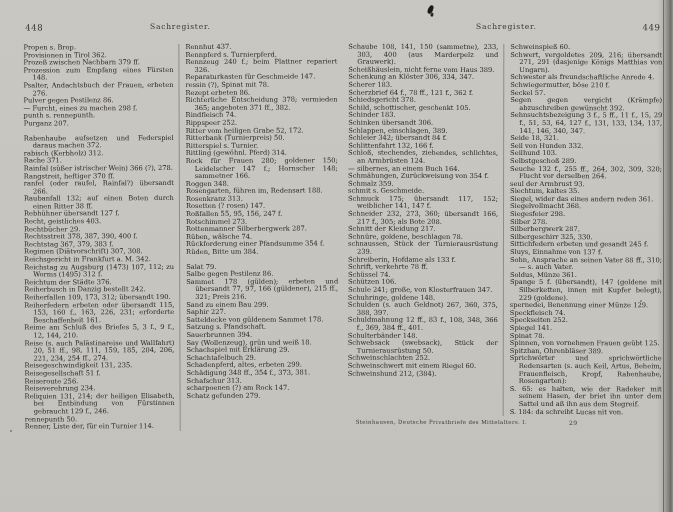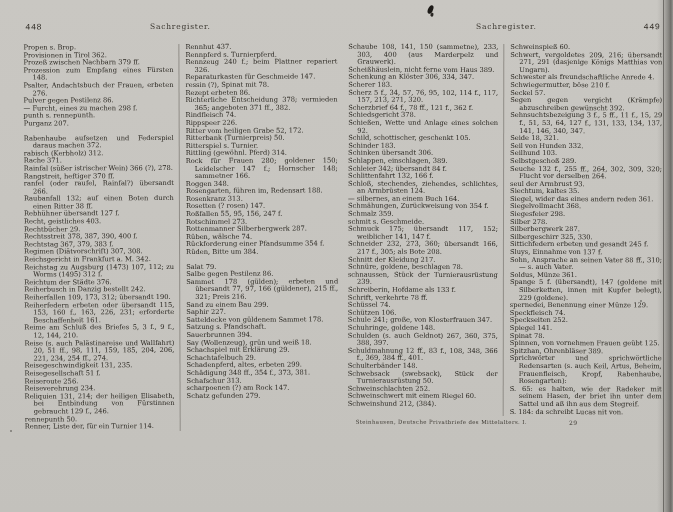--- a/index.html
+++ b/index.html
@@ -15,21 +15,21 @@
     width: 673px; height: 512px;
     background: linear-gradient(180deg, #c9c7c2 0%, #c6c4bf 60%, #c3c1bc 100%);
   }
   .page { position: absolute; top: 22px; }
   .page.left  { left: 24px;  width: 314px; transform: rotate(-0.2deg); }
   .page.right { left: 348px; width: 316px; transform: rotate(0.1deg); }
 
   .pagehead { position: relative; height: 13px; margin-bottom: 9px; }
   .pnum {
     position: absolute; top: 0;
-    font-size: 8.5px; letter-spacing: 0.5px; color: #34302a; font-family: Liberation Mono, monospace;
+    font-size: 8.5px; letter-spacing: 0.5px; color: #34302a;
   }
   .pnum.at-left  { left: 2px; }
   .pnum.at-right { right: 4px; }
   .ptitle {
     display: block; text-align: center;
     font-size: 7.5px; letter-spacing: 0.8px; color: #3a362f;
   }
 
   .cols { display: flex; }
   .col { width: 150px; }
@@ -141,21 +141,21 @@
         </div>
       <div class="col second">
           <div class="entry">Rennhut 437.</div>
           <div class="entry">Rennpferd s. Turnierpferd.</div>
           <div class="entry">Rennzeug 240 f.; beim Plattner repariert 326.</div>
           <div class="entry">Reparaturkasten für Geschmeide 147.</div>
           <div class="entry">ressin (?), Spinat mit 78.</div>
           <div class="entry">Rezept erbeten 86.</div>
           <div class="entry">Richterliche Entscheidung 378; vermieden 365; angeboten 371 ff., 382.</div>
           <div class="entry">Rindfleisch 74.</div>
-          <div class="entry">Rippspeer 226.</div>
+          <div class="entry">Rippspeer 252.</div>
           <div class="entry">Ritter vom heiligen Grabe 52, 172.</div>
           <div class="entry">Ritterbank (Turnierpreis) 50.</div>
           <div class="entry">Ritterspiel s. Turnier.</div>
           <div class="entry">Rittling (gewöhnl. Pferd) 314.</div>
           <div class="entry">Rock für Frauen 280; goldener 150; Leidelscher 147 f.; Hornscher 148; sammetner 166.</div>
           <div class="entry">Roggen 348.</div>
           <div class="entry">Rosengarten, führen im, Redensart 188.</div>
           <div class="entry">Rosenkranz 313.</div>
           <div class="entry">Rosetten (? rosen) 147.</div>
           <div class="entry">Roßfallen 55, 95, 156, 247 f.</div>
@@ -189,24 +189,22 @@
     <div class="pagehead">
       <span class="ptitle">Sachregister.</span>
       <span class="pnum at-right">449</span>
     </div>
     <div class="cols">
       <div class="col">
           <div class="entry">Schaube 108, 141, 150 (sammetne), 233, 303, 400 (aus Marderpelz und Grauwerk).</div>
           <div class="entry">Scheißhäuslein, nicht ferne vom Haus 389.</div>
           <div class="entry">Schenkung an Klöster 306, 334, 347.</div>
           <div class="entry">Scherer 183.</div>
-          <div class="entry">Scherz 5 f., 34, 57, 76, 95, 102, 114 f., 117, 157, 213, 271, 320.</div>
           <div class="entry">Scherzbrief 64 f., 78 ff., 121 f., 362 f.</div>
           <div class="entry">Schiedsgericht 378.</div>
-          <div class="entry">Schießen, Wette und Anlage eines solchen 92.</div>
           <div class="entry">Schild, schottischer, geschenkt 105.</div>
           <div class="entry">Schinder 183.</div>
           <div class="entry">Schinken übersandt 306.</div>
           <div class="entry">Schlappen, einschlagen, 389.</div>
           <div class="entry">Schleier 342; übersandt 84 f.</div>
           <div class="entry">Schlittenfahrt 132, 166 f.</div>
           <div class="entry">Schloß, stechendes, ziehendes, schlichtes, an Armbrüsten 124.</div>
           <div class="entry">— silbernes, an einem Buch 164.</div>
           <div class="entry">Schmähungen, Zurückweisung von 354 f.</div>
           <div class="entry">Schmalz 359.</div>

